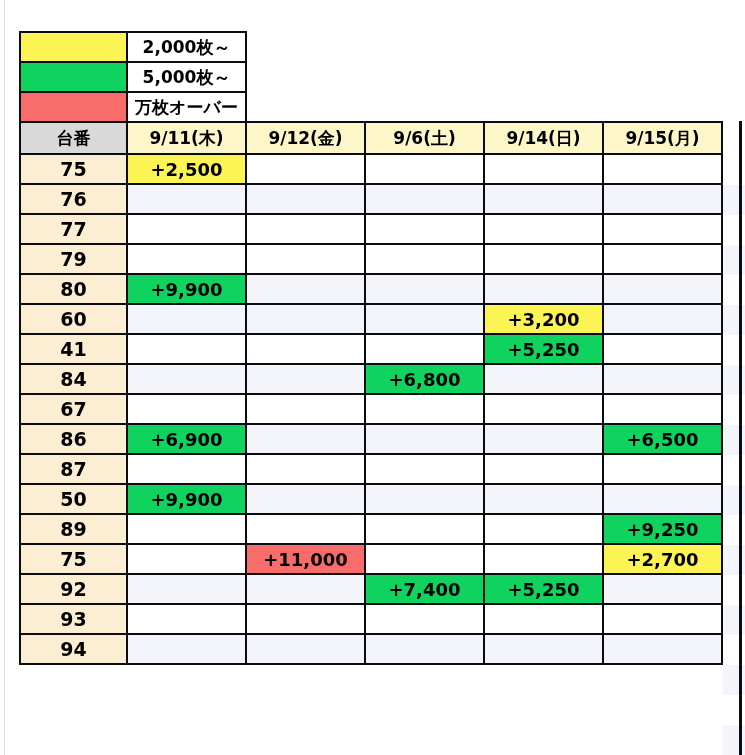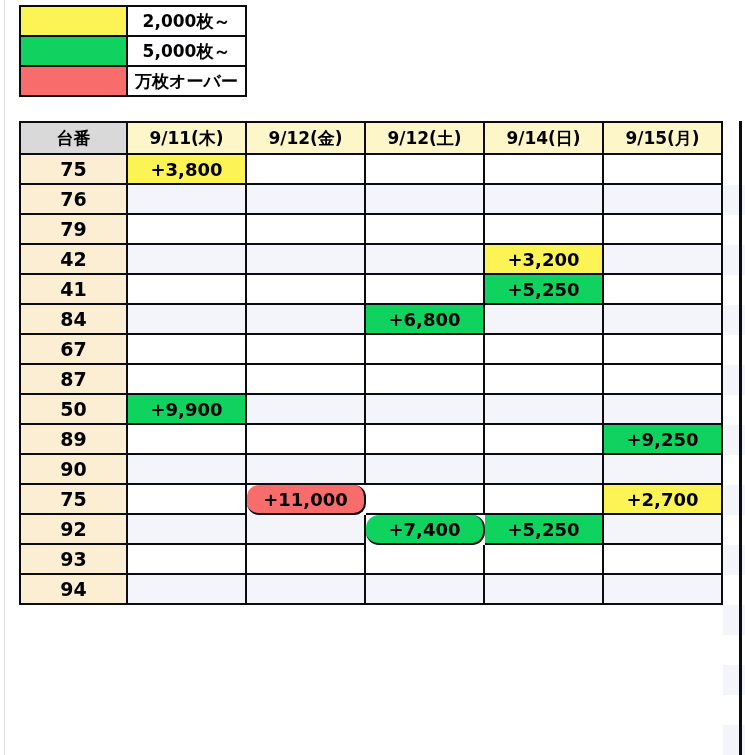--- a/index.html
+++ b/index.html
@@ -6,21 +6,21 @@
   body{
     width:745px;height:755px;position:relative;overflow:hidden;background:#ffffff;
     font-family:"DejaVu Sans","Liberation Sans",sans-serif;color:#000;
   }
   .sheet-gridline{position:absolute;left:4px;top:0;width:1px;height:755px;background:#dedede;}
   table{border-collapse:separate;border-spacing:0;table-layout:fixed;}
   .bordered{border-left:2px solid #0b0b12;border-top:2px solid #0b0b12;}
   td,th{box-sizing:border-box;border-right:2px solid #0b0b12;border-bottom:2px solid #0b0b12;
         padding:0;text-align:center;vertical-align:middle;font-weight:bold;overflow:hidden;white-space:nowrap;}
   
-  .legend{position:absolute;left:19px;top:5px;}
+  .legend{position:absolute;left:19px;top:31px;}
   .legend td{height:30px;}
   .legend .swatch{width:107px;}
   .legend .lab{width:119px;font-size:17px;}
   
   .payout{position:absolute;left:19px;top:121px;}
   .payout th{height:32px;font-size:17px;background:#FCF6C9;}
   .payout th.corner{background:#D9D9D9;}
   .payout td{height:30px;font-size:18px;}
   .payout td.machine{background:#FBEED2;font-size:19px;}
   
@@ -61,52 +61,68 @@
       <col style="width:119px">
     <col style="width:119px">
       <col style="width:119px">
       <col style="width:119px">
   </colgroup>
   <thead>
     <tr>
       <th class="corner">台番</th>
       <th>9/11(木)</th>
       <th>9/12(金)</th>
-      <th>9/12(土)</th>
+      <th>9/6(土)</th>
       <th>9/14(日)</th>
       <th>9/15(月)</th>
     </tr>
   </thead>
   <tbody>
       <tr>
         <td class="machine">75</td>
-        <td style="background: rgb(252, 244, 84);">+3,800</td>
+        <td style="background: rgb(252, 244, 84);">+2,500</td>
         <td style="background: rgb(255, 255, 255);"></td>
         <td style="background: rgb(255, 255, 255);"></td>
         <td style="background: rgb(255, 255, 255);"></td>
         <td style="background: rgb(255, 255, 255);"></td>
       </tr>
       <tr>
         <td class="machine">76</td>
         <td style="background: rgb(244, 245, 251);"></td>
         <td style="background: rgb(244, 245, 251);"></td>
         <td style="background: rgb(244, 245, 251);"></td>
         <td style="background: rgb(244, 245, 251);"></td>
         <td style="background: rgb(244, 245, 251);"></td>
       </tr>
       <tr>
+        <td class="machine">77</td>
+        <td style="background: rgb(255, 255, 255);"></td>
+        <td style="background: rgb(255, 255, 255);"></td>
+        <td style="background: rgb(255, 255, 255);"></td>
+        <td style="background: rgb(255, 255, 255);"></td>
+        <td style="background: rgb(255, 255, 255);"></td>
+      </tr>
+      <tr>
         <td class="machine">79</td>
         <td style="background: rgb(255, 255, 255);"></td>
         <td style="background: rgb(255, 255, 255);"></td>
         <td style="background: rgb(255, 255, 255);"></td>
         <td style="background: rgb(255, 255, 255);"></td>
         <td style="background: rgb(255, 255, 255);"></td>
       </tr>
       <tr>
-        <td class="machine">42</td>
+        <td class="machine">80</td>
+        <td style="background: rgb(16, 210, 95);">+9,900</td>
+        <td style="background: rgb(244, 245, 251);"></td>
+        <td style="background: rgb(244, 245, 251);"></td>
+        <td style="background: rgb(244, 245, 251);"></td>
+        <td style="background: rgb(244, 245, 251);"></td>
+      </tr>
+      <tr>
+        <td class="machine">60</td>
         <td style="background: rgb(244, 245, 251);"></td>
         <td style="background: rgb(244, 245, 251);"></td>
         <td style="background: rgb(244, 245, 251);"></td>
         <td style="background: rgb(252, 244, 84);">+3,200</td>
         <td style="background: rgb(244, 245, 251);"></td>
       </tr>
       <tr>
         <td class="machine">41</td>
         <td style="background: rgb(255, 255, 255);"></td>
         <td style="background: rgb(255, 255, 255);"></td>
@@ -122,20 +138,28 @@
         <td style="background: rgb(244, 245, 251);"></td>
         <td style="background: rgb(244, 245, 251);"></td>
       </tr>
       <tr>
         <td class="machine">67</td>
         <td style="background: rgb(255, 255, 255);"></td>
         <td style="background: rgb(255, 255, 255);"></td>
         <td style="background: rgb(255, 255, 255);"></td>
         <td style="background: rgb(255, 255, 255);"></td>
         <td style="background: rgb(255, 255, 255);"></td>
+      </tr>
+      <tr>
+        <td class="machine">86</td>
+        <td style="background: rgb(16, 210, 95);">+6,900</td>
+        <td style="background: rgb(244, 245, 251);"></td>
+        <td style="background: rgb(244, 245, 251);"></td>
+        <td style="background: rgb(244, 245, 251);"></td>
+        <td style="background: rgb(16, 210, 95);">+6,500</td>
       </tr>
       <tr>
         <td class="machine">87</td>
         <td style="background: rgb(255, 255, 255);"></td>
         <td style="background: rgb(255, 255, 255);"></td>
         <td style="background: rgb(255, 255, 255);"></td>
         <td style="background: rgb(255, 255, 255);"></td>
         <td style="background: rgb(255, 255, 255);"></td>
       </tr>
       <tr>
@@ -148,40 +172,32 @@
       </tr>
       <tr>
         <td class="machine">89</td>
         <td style="background: rgb(255, 255, 255);"></td>
         <td style="background: rgb(255, 255, 255);"></td>
         <td style="background: rgb(255, 255, 255);"></td>
         <td style="background: rgb(255, 255, 255);"></td>
         <td style="background: rgb(16, 210, 95);">+9,250</td>
       </tr>
       <tr>
-        <td class="machine">90</td>
-        <td style="background: rgb(244, 245, 251);"></td>
-        <td style="background: rgb(244, 245, 251);"></td>
-        <td style="background: rgb(244, 245, 251);"></td>
-        <td style="background: rgb(244, 245, 251);"></td>
-        <td style="background: rgb(244, 245, 251);"></td>
-      </tr>
-      <tr>
         <td class="machine">75</td>
         <td style="background: rgb(255, 255, 255);"></td>
-        <td style="background: rgb(248, 108, 108); border-radius: 12px;">+11,000</td>
+        <td style="background: rgb(248, 108, 108);">+11,000</td>
         <td style="background: rgb(255, 255, 255);"></td>
         <td style="background: rgb(255, 255, 255);"></td>
         <td style="background: rgb(252, 244, 84);">+2,700</td>
       </tr>
       <tr>
         <td class="machine">92</td>
         <td style="background: rgb(244, 245, 251);"></td>
         <td style="background: rgb(244, 245, 251);"></td>
-        <td style="background: rgb(16, 210, 95); border-radius: 13px;">+7,400</td>
+        <td style="background: rgb(16, 210, 95);">+7,400</td>
         <td style="background: rgb(16, 210, 95);">+5,250</td>
         <td style="background: rgb(244, 245, 251);"></td>
       </tr>
       <tr>
         <td class="machine">93</td>
         <td style="background: rgb(255, 255, 255);"></td>
         <td style="background: rgb(255, 255, 255);"></td>
         <td style="background: rgb(255, 255, 255);"></td>
         <td style="background: rgb(255, 255, 255);"></td>
         <td style="background: rgb(255, 255, 255);"></td>

